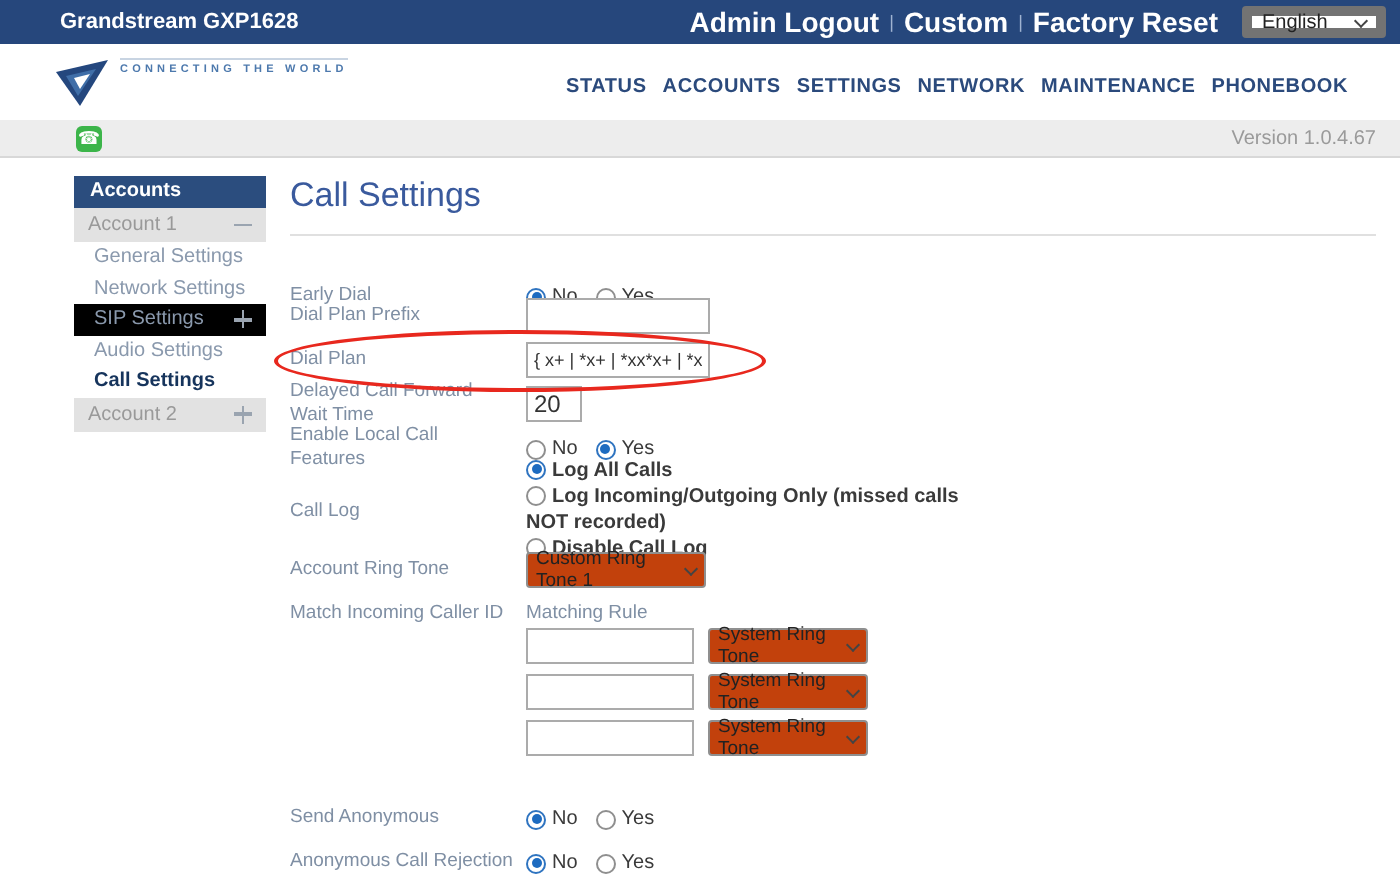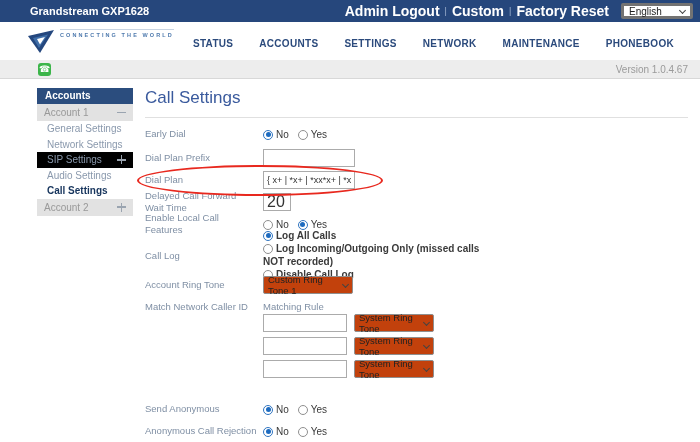--- a/index.html
+++ b/index.html
@@ -7,32 +7,32 @@
   body { font-family:"Liberation Sans", sans-serif; }
   .page { position:relative; width:700px; height:442px; background:#fff; overflow:hidden; }
 
   
   .topbar { position:absolute; left:0; top:0; width:700px; height:22px;
             background:var(--c-topbar,#26477c); display:flex; align-items:center; }
   .dev-title { color:#fff; font-size:11px; font-weight:bold; margin-left:30px; }
   .top-right { margin-left:auto; display:flex; align-items:center; margin-right:7px; }
   .toplink { color:#fff; font-size:14px; font-weight:bold; cursor:pointer; }
   .sep { color:#9fb3d1; font-size:9px; margin:0 5px; }
-  .lang-select { width:72px; height:16px; background:#fff; border:3px solid #737373;
+  .lang-select { width:72px; height:16px; background:#fff; border:5px solid #737373;
                  border-radius:2px; display:flex; align-items:center; justify-content:space-between;
                  padding:0 5px; font-size:10px; color:#222; margin-left:12px; cursor:pointer; }
 
   
   .header { position:absolute; left:0; top:22px; width:700px; height:38px; background:#fff; }
   .logo { position:absolute; left:28px; top:6px; display:flex; align-items:flex-start; }
   .logo-mark { margin-right:6px; margin-top:1px; }
   .logo-name { font-size:15px; font-weight:bold; color:#5c6670; letter-spacing:2.5px; line-height:16px; }
   .logo-tag { font-size:5.5px; color:#4d79ad; letter-spacing:2.1px; font-weight:bold;
               border-top:1px solid #c8d4e2; padding-top:2px; margin-top:1px; }
-  .nav { position:absolute; right:26px; top:16px; display:flex; gap:26px; }
+  .nav { position:absolute; right:26px; top:16px; display:flex; gap:8px; }
   .nav-item { font-size:10px; font-weight:bold; color:var(--c-nav,#2b4a7c);
               letter-spacing:.3px; cursor:pointer; }
 
   
   .graybar { position:absolute; left:0; top:60px; width:700px; height:19px; background:#ededed;
              border-bottom:1px solid #d8d8d8; display:flex; align-items:center; }
   .phone-ic { width:13px; height:13px; background:var(--c-green,#3cb54a); border-radius:3px;
               color:#fff; font-size:9px; line-height:13px; text-align:center; margin-left:38px; }
   .version { margin-left:auto; margin-right:12px; font-size:10px; color:#9a9a9a; }
 
@@ -57,21 +57,21 @@
   
   .main { position:absolute; left:145px; top:88px; width:543px; height:354px; }
   .page-title { font-size:17px; color:var(--c-title,#3a5a9d); line-height:20px; }
   .title-rule { border-bottom:1px solid #e0e0e0; margin-top:9px; width:543px; }
 
   .row { position:absolute; left:0; width:543px; display:flex; align-items:center; }
   .lbl { width:118px; flex:none; font-size:9.5px; color:#7f8fa4; line-height:12px; padding-right:6px; }
   .ti { height:18px; border:1px solid #ababab; background:#fff; font-size:9px; color:#333;
         padding:0 3px; font-family:"Liberation Sans", sans-serif; }
   .ti.w-lg { width:92px; }
-  .ti.w-sm { width:28px; font-size:16px; }
+  .ti.w-sm { width:28px; font-size:12px; }
   .ti.w-mr { width:84px; }
 
   .sel-box { height:18px; border:1px solid #8f8f8f; border-radius:2px; background:#c2410c;
              display:flex; align-items:center; justify-content:space-between; padding:0 4px;
              font-size:9.5px; color:#222; cursor:pointer; }
   .sel-art { width:90px; }
   .sel-mr  { width:80px; margin-left:7px; }
   .caret { width:5px; height:5px; border-right:1.3px solid #444; border-bottom:1.3px solid #444;
            transform:rotate(45deg); margin-top:-2px; flex:none; }
 
@@ -163,21 +163,21 @@
     <div class="sb-account">
       <span>Account 2</span>
       <span class="sb-ic cross"></span>
     </div>
   </div>
 
   <div class="main">
     <div class="page-title">Call Settings</div>
     <div class="title-rule"></div>
 
-    <div class="row" style="top:36px;height:20px">
+    <div class="row" style="top:50px;height:20px">
       <div class="lbl">Early Dial</div>
       <div class="radio-group">
         <span class="radio sel"></span>
         <span class="opt-label">No</span>
         <span class="radio"></span>
         <span class="opt-label">Yes</span>
       </div>
     </div>
 
     <div class="row" style="top:60px;height:19px">
@@ -216,21 +216,21 @@
 
     <div class="row" style="top:188px;height:18px">
       <div class="lbl">Account Ring Tone</div>
       <div class="sel-box sel-art">
         <span>Custom Ring Tone 1</span>
         <span class="caret"></span>
       </div>
     </div>
 
     <div class="row" style="top:212px;height:13px">
-      <div class="lbl">Match Network Caller ID</div>
+      <div class="lbl">Match Incoming Caller ID</div>
       <span class="col-head">Matching Rule</span>
     </div>
 
     <div class="row" style="top:226px;height:18px">
       <div class="lbl"></div>
       <input class="ti w-mr" type="text" value="" style="">
       <div class="sel-box sel-mr">
         <span>System Ring Tone</span>
         <span class="caret"></span>
       </div>

